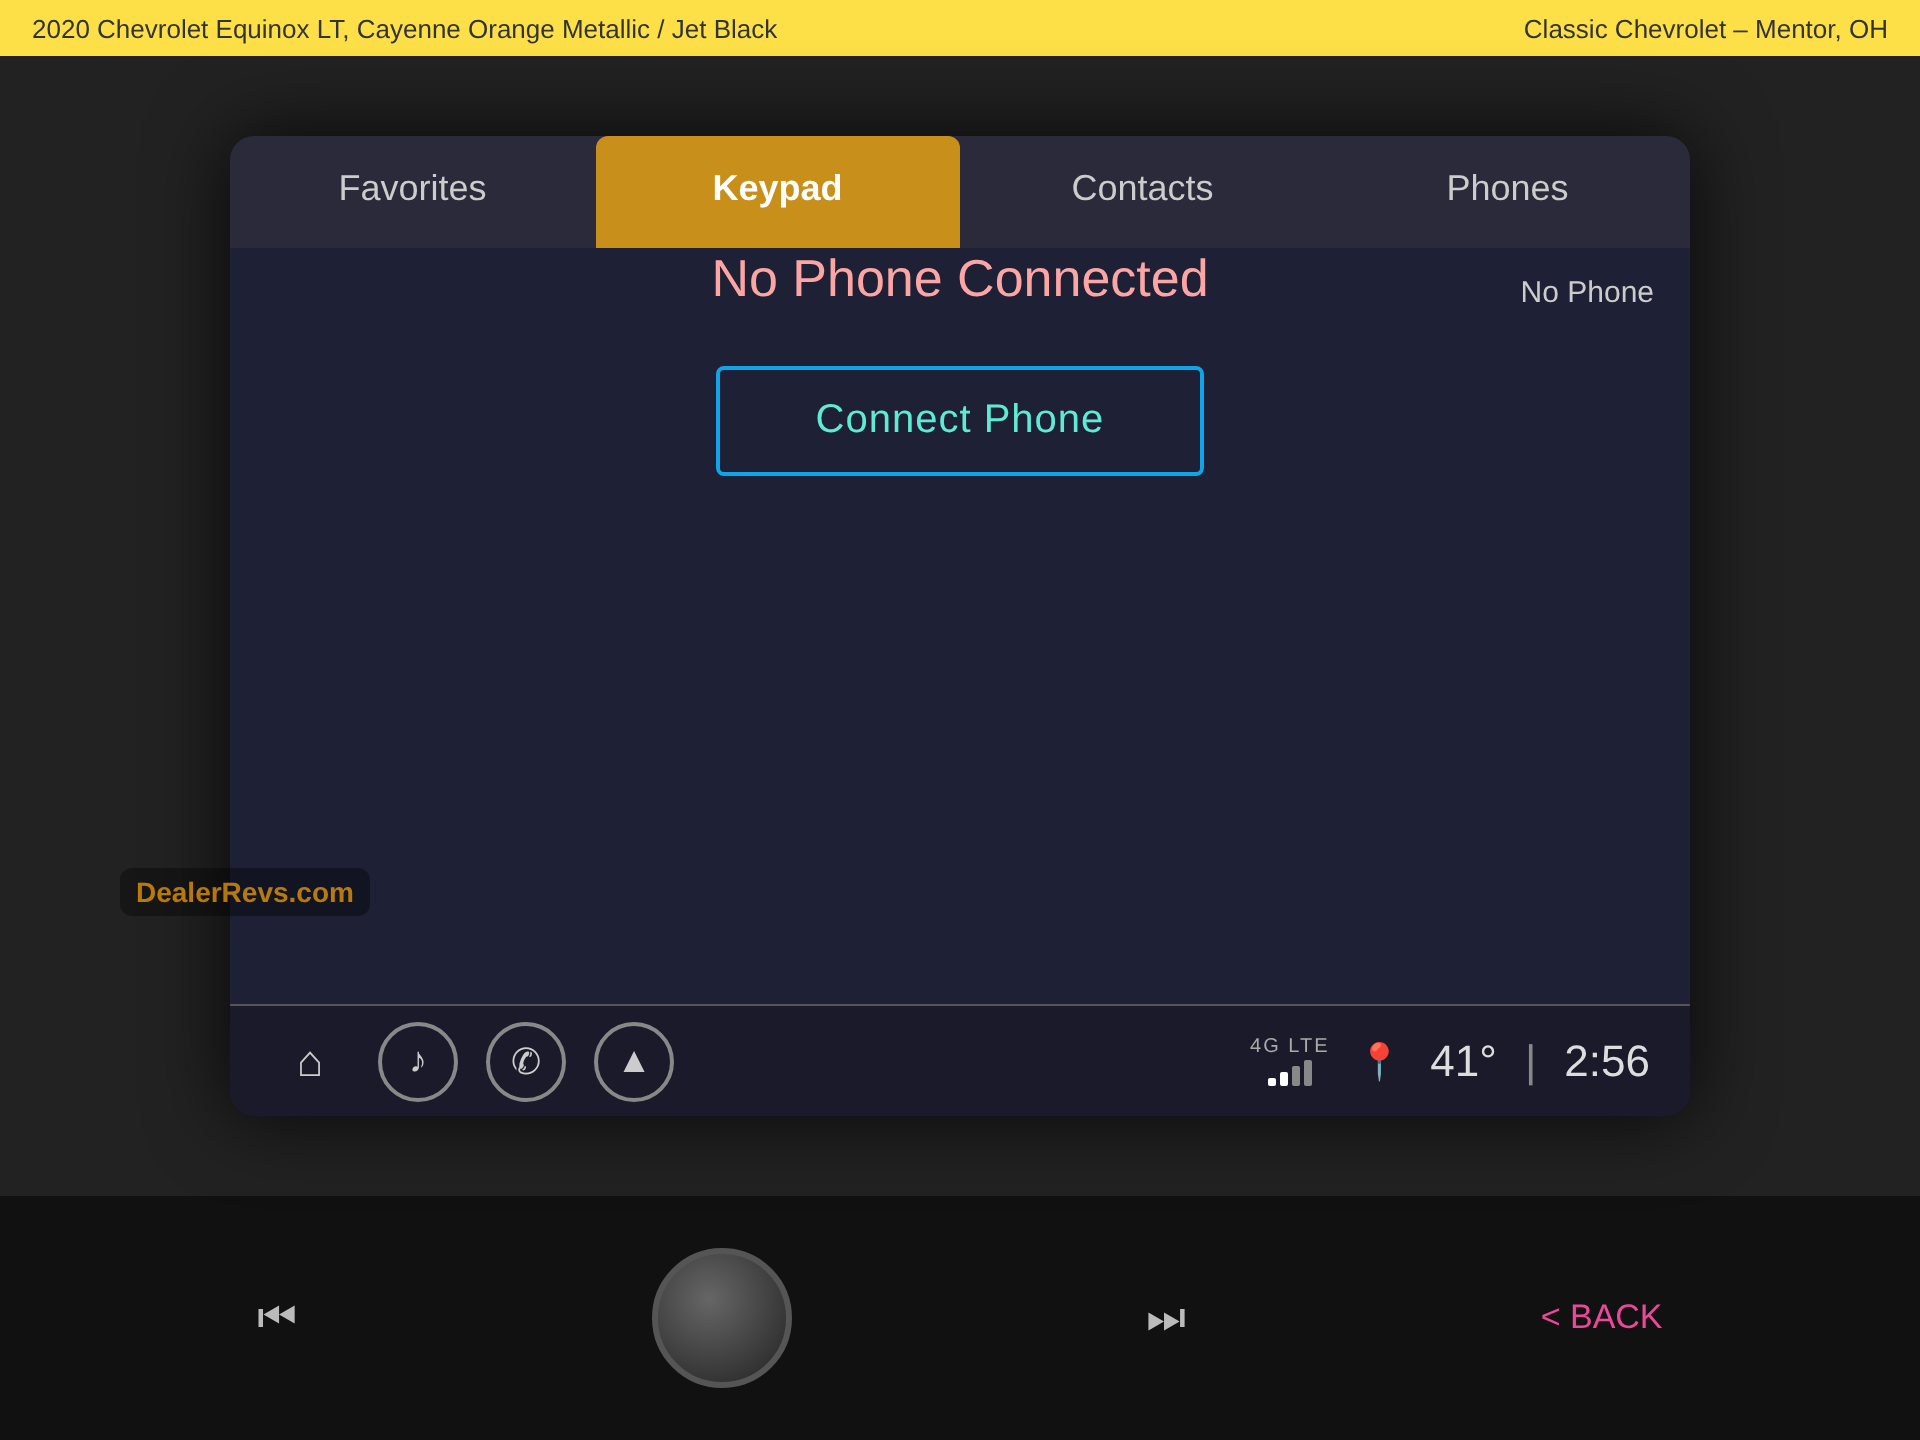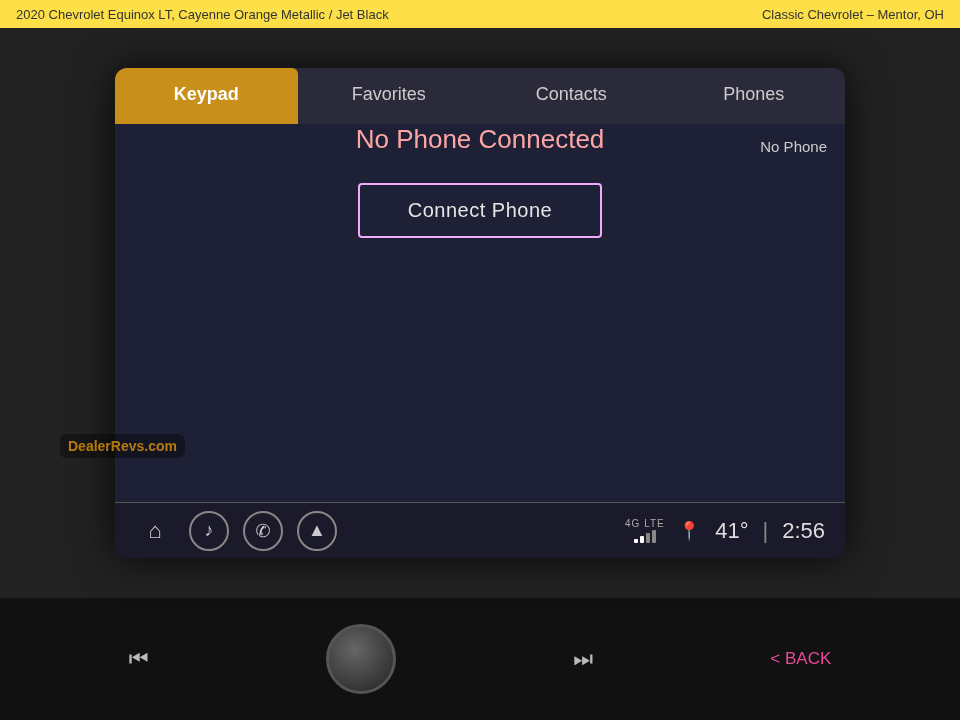--- a/index.html
+++ b/index.html
@@ -94,23 +94,23 @@
 
     .no-phone-connected {
       color: #fca5a5;
       font-size: 26px;
       font-weight: 500;
       margin-bottom: 28px;
       text-align: center;
     }
 
     .connect-phone-btn {
-      border: 2px solid #f0abfc;
+      border: 2px solid #0ea5e9;
       background: transparent;
-      color: #e5e5e5;
+      color: #5eead4;
       font-size: 20px;
       padding: 14px 48px;
       border-radius: 4px;
       cursor: pointer;
       letter-spacing: 0.5px;
     }
 
     
     .bottom-nav {
       background: #1a1a2a;
@@ -256,25 +256,25 @@
 <div class="top-bar">
   <span>2020 Chevrolet Equinox LT,  Cayenne Orange Metallic / Jet Black</span>
   <span>Classic Chevrolet – Mentor, OH</span>
 </div>
 
 <div class="screen-wrapper">
 
   <div class="infotainment-screen">
 
     <div class="tabs-row">
+      <div class="tab">
+        <span>Favorites</span>
+      </div>
       <div class="tab active">
         <span>Keypad</span>
-      </div>
-      <div class="tab">
-        <span>Favorites</span>
       </div>
       <div class="tab">
         <span>Contacts</span>
       </div>
       <div class="tab">
         <span>Phones</span>
       </div>
     </div>
 
     <div class="content-area">

